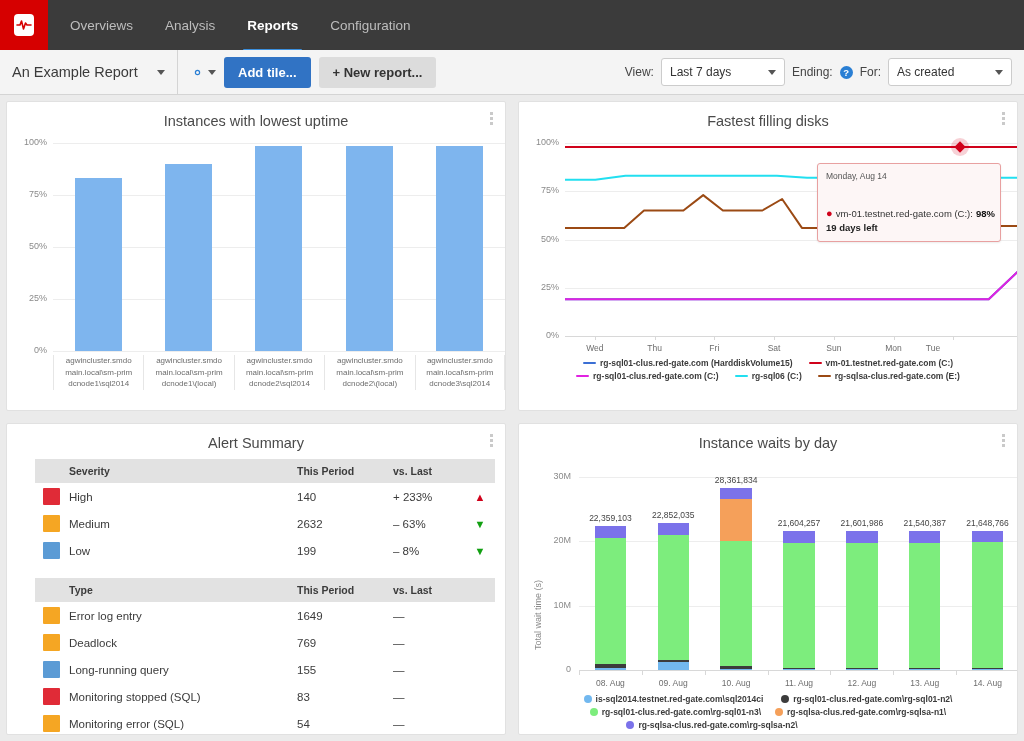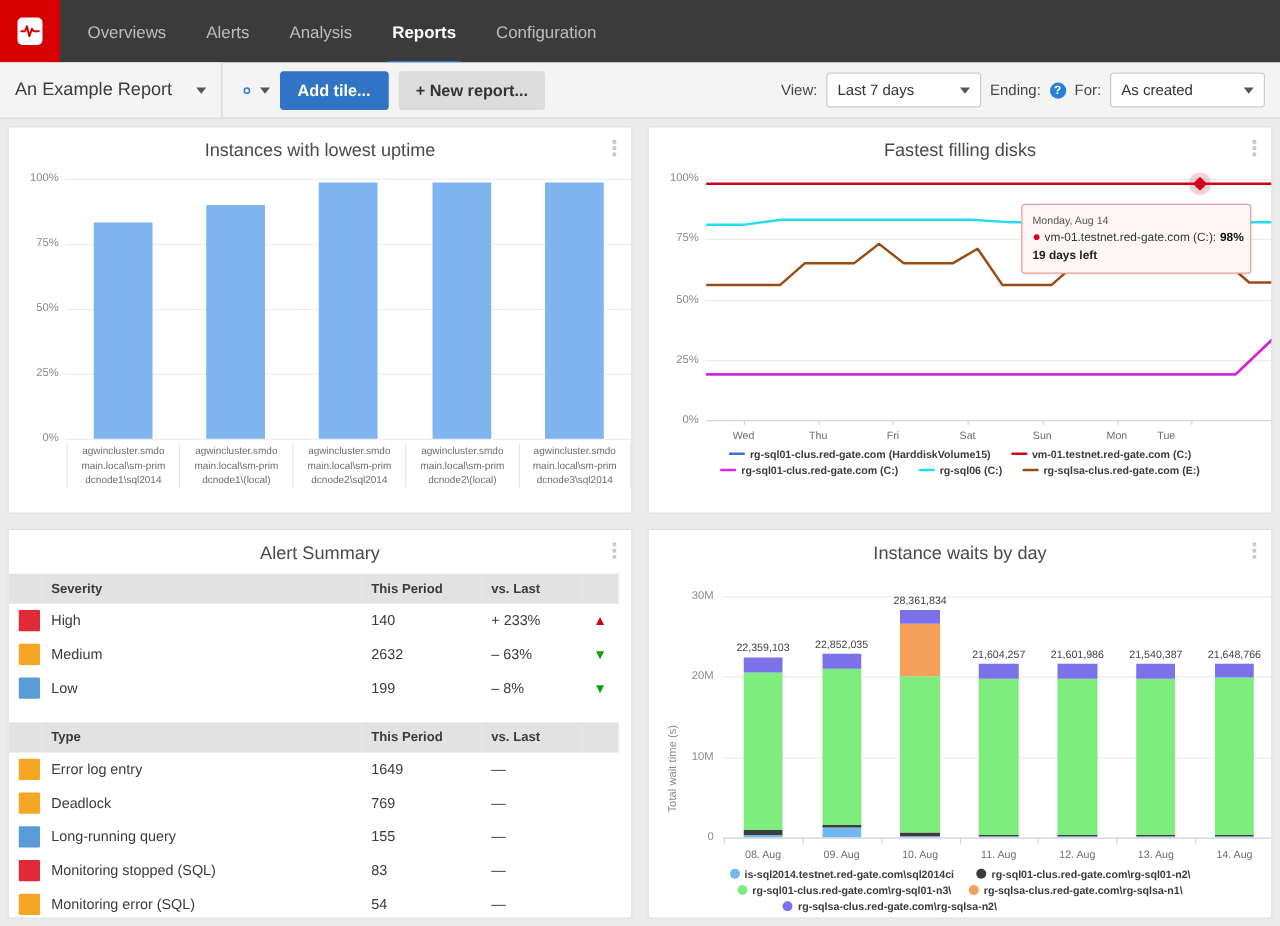--- a/index.html
+++ b/index.html
@@ -143,21 +143,21 @@
   }
   .tbl td { padding: 5px 8px; color: #3b3b3b; font-size: 11.5px; }
   .sw { width: 17px; height: 17px; display: inline-block; vertical-align: middle;
         border-radius: 1px; }
   .c-sev { width: 26px; padding-right: 0 !important; }
   .c-val { width: 96px; }
   .c-vs  { width: 80px; }
   .c-ar  { width: 30px; text-align: center !important; }
   .arrow-up { color: #d0021b; font-size: 11px; }
   .arrow-dn { color: #12a012; font-size: 11px; }
-  .tbl-wrap { padding: 4px 10px 0 0; }
+  .tbl-wrap { padding: 4px 10px 0 0; margin-left: 28px; }
   .gap { height: 14px; }
 
   
   .seg { position: absolute; }
   .dlabel { position: absolute; font-size: 8.5px; color: #444; text-align: center; }
   .lg-dot { width: 8px; height: 8px; border-radius: 50%; }
   .axis-title {
     position: absolute; font-size: 9px; color: #8a8a8a;
     transform: rotate(-90deg); transform-origin: left top; white-space: nowrap;
   }
@@ -169,23 +169,20 @@
   <div class="logo-box">
     <div class="logo-mark">
       <svg width="16" height="14" viewBox="0 0 16 14">
         <path d="M1 7 L4 7 L5.5 3 L7.5 11 L9.5 5 L11 7 L15 7" stroke="#d60000" stroke-width="1.6" fill="none" stroke-linecap="round" stroke-linejoin="round"></path>
       </svg>
     </div>
   </div>
   <div class="nav-items">
     <div class="nav-item">
         <span>Overviews</span>
-      </div>
-    <div class="nav-item">
-        <span>Alerts</span>
       </div>
     <div class="nav-item">
         <span>Analysis</span>
       </div>
     <div class="nav-item active">
         <span>Reports</span>
       </div>
     <div class="nav-item">
         <span>Configuration</span>
       </div>
@@ -314,21 +311,21 @@
         <div class="axisline" style="left:314.8157894736842px;top:203px;width:1px;height:4px;"></div>
         <div class="xtick" style="left:294.8157894736842px;top:210px;width:40px;">Sun</div>
         <div class="axisline" style="left:374.5526315789474px;top:203px;width:1px;height:4px;"></div>
         <div class="xtick" style="left:354.5526315789474px;top:210px;width:40px;">Mon</div>
         <div class="axisline" style="left:434.2894736842105px;top:203px;width:1px;height:4px;"></div>
         <div class="xtick" style="left:394px;top:210px;width:40px;text-align:center;">Tue</div>
         <div style="position:absolute;left:432px;top:4.860000000000003px;width:18px;height:18px;border-radius:50%;background:rgba(208,2,27,.18);"></div>
         <div style="position:absolute;left:437px;top:9.860000000000003px;width:8px;height:8px;background:#d0021b;transform:rotate(45deg);"></div>
         <div class="tooltip" style="left:298px;top:29.860000000000003px;width:184px;">
           <div class="t-date">Monday, Aug 14</div>
-          <div class="t-val" style="white-space:nowrap;"><span class="tt-dot">●</span><span style="margin-left:3px;">vm-01.testnet.red-gate.com (C:):</span><b style="margin-left:3px;">98%</b></div>
+          <div class="t-val" style="white-space:nowrap;margin-top:23px;"><span class="tt-dot">●</span><span style="margin-left:3px;">vm-01.testnet.red-gate.com (C:):</span><b style="margin-left:3px;">98%</b></div>
           <div style="font-weight:bold;color:#222;">19 days left</div>
         </div>
         <div class="legend" style="top:225px;">
           <div class="lg-row">
             <div class="lg-item">
               <span class="lg-line" style="background:#3b6fd4;"></span>
               <span>rg-sql01-clus.red-gate.com (HarddiskVolume15)</span>
             </div>
             <div class="lg-item">
               <span class="lg-line" style="background:#d0021b;"></span>

